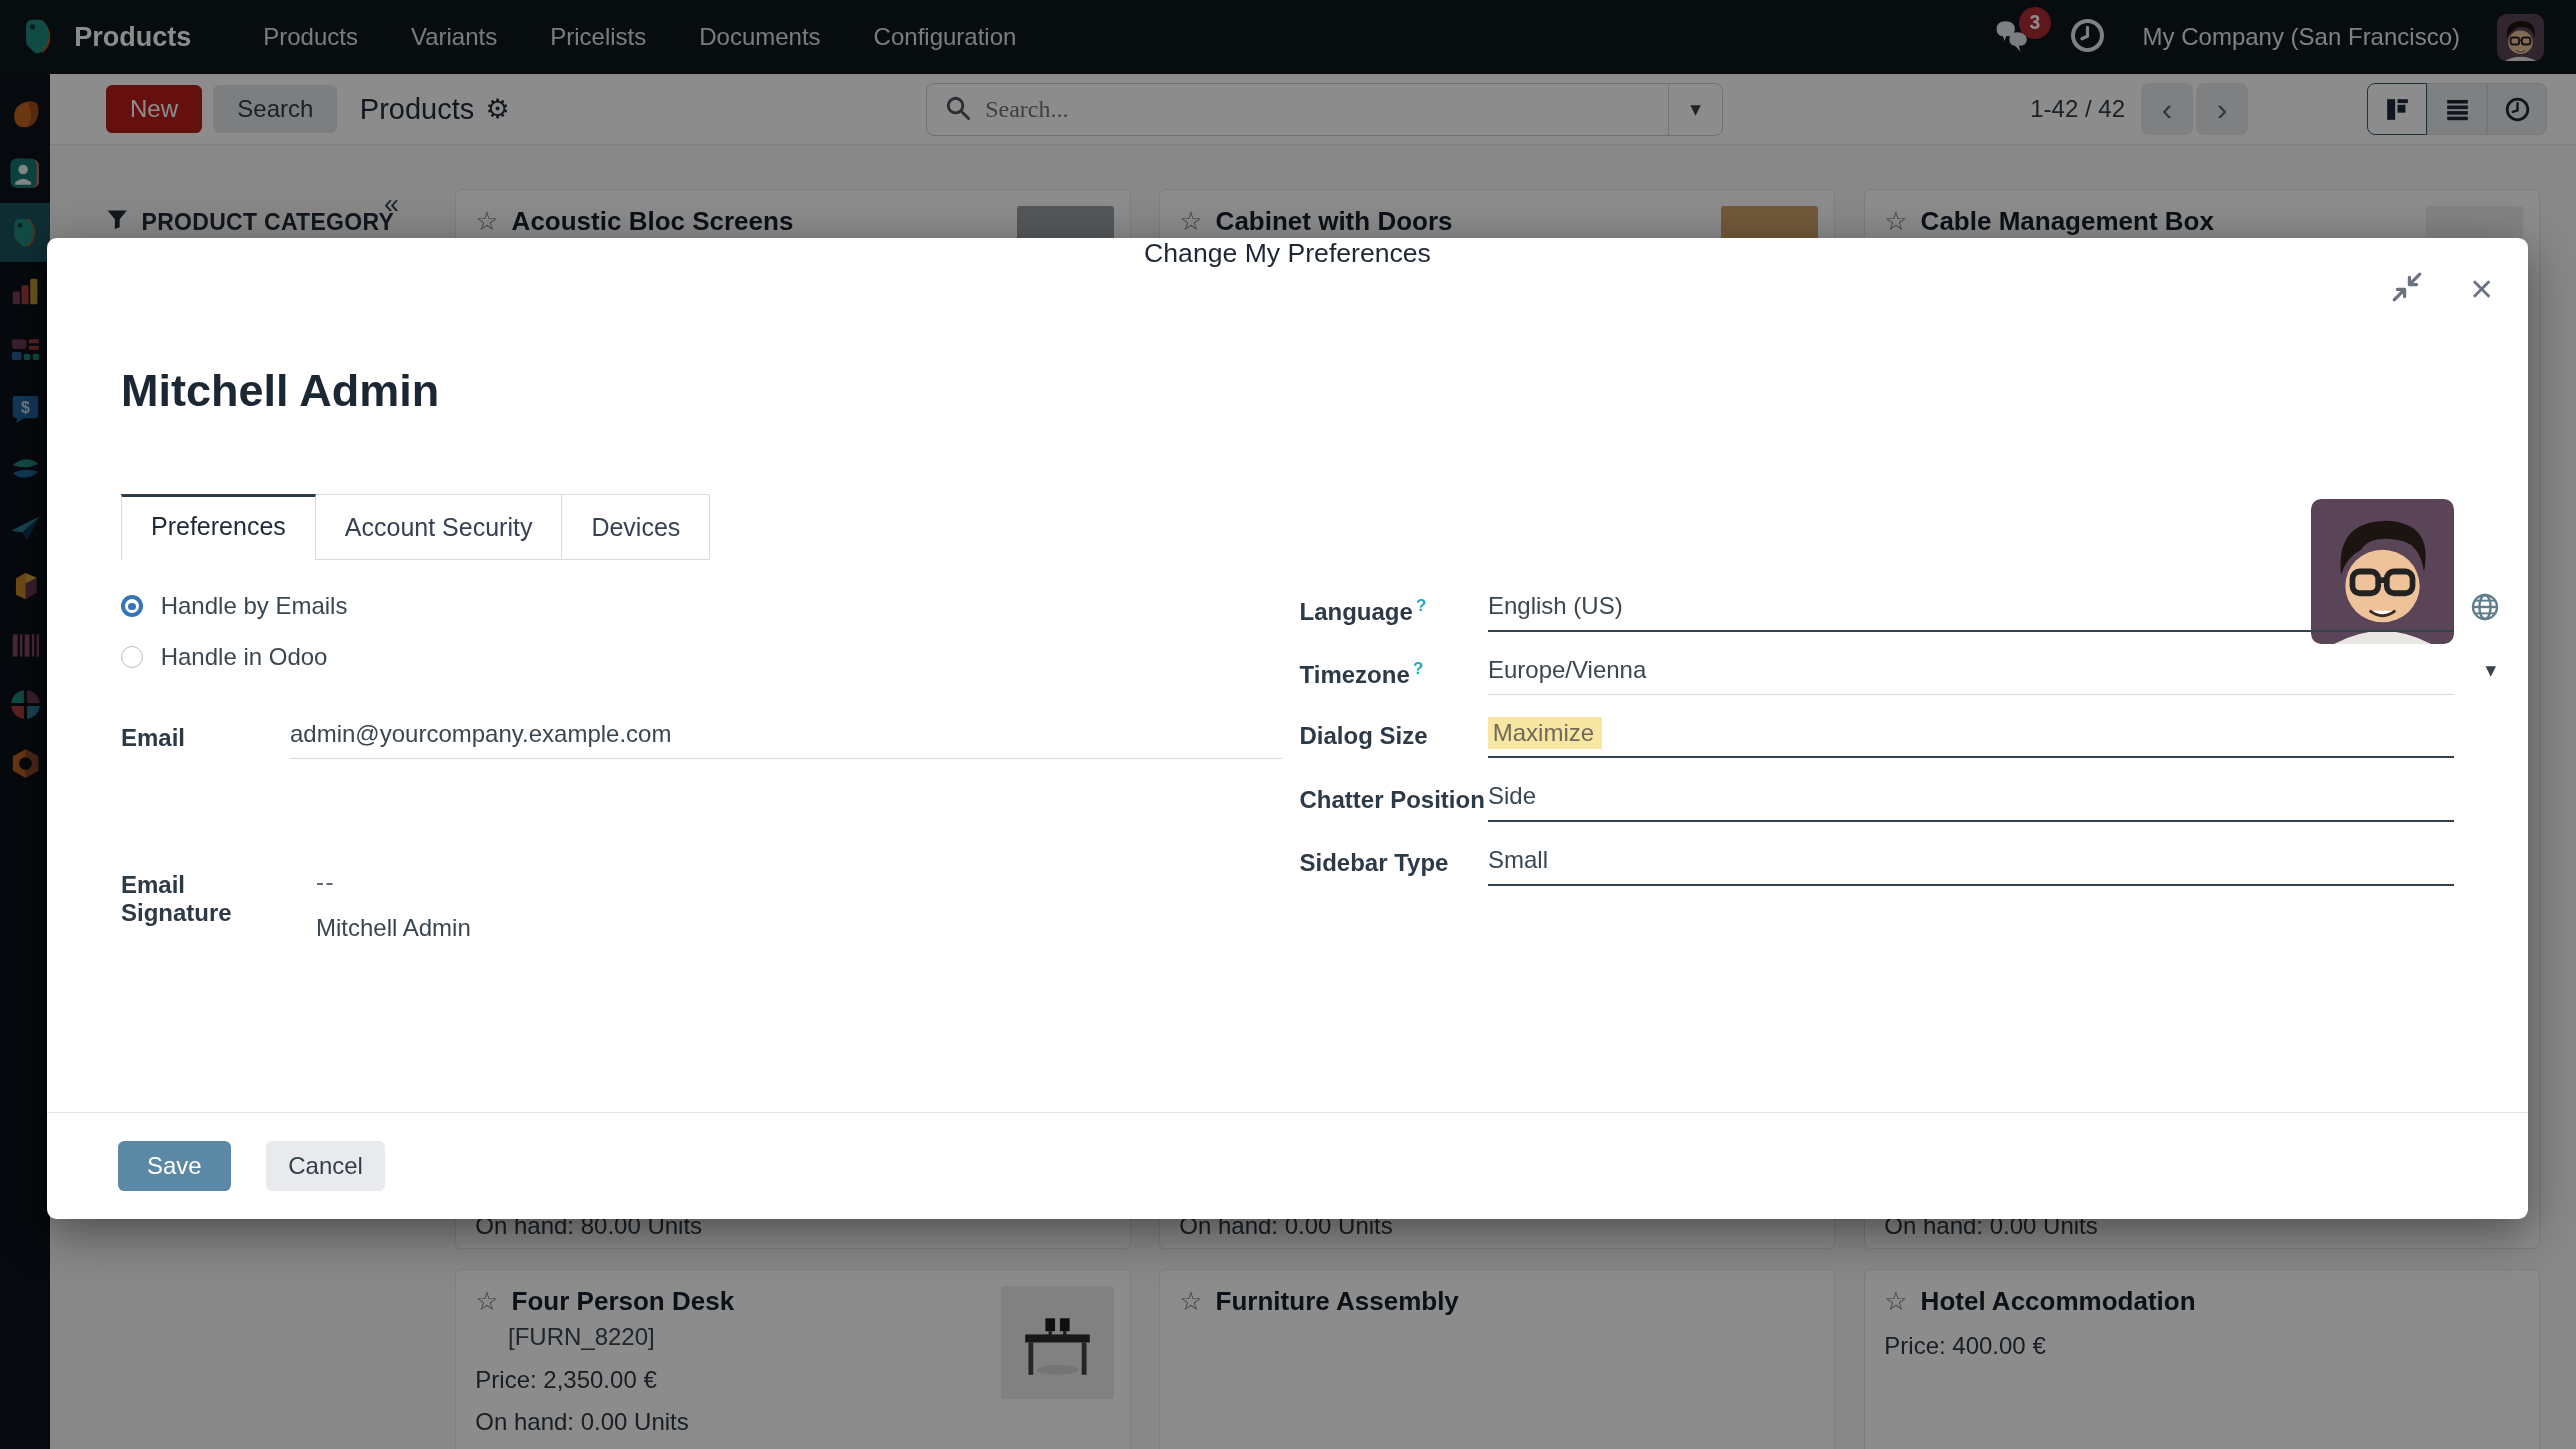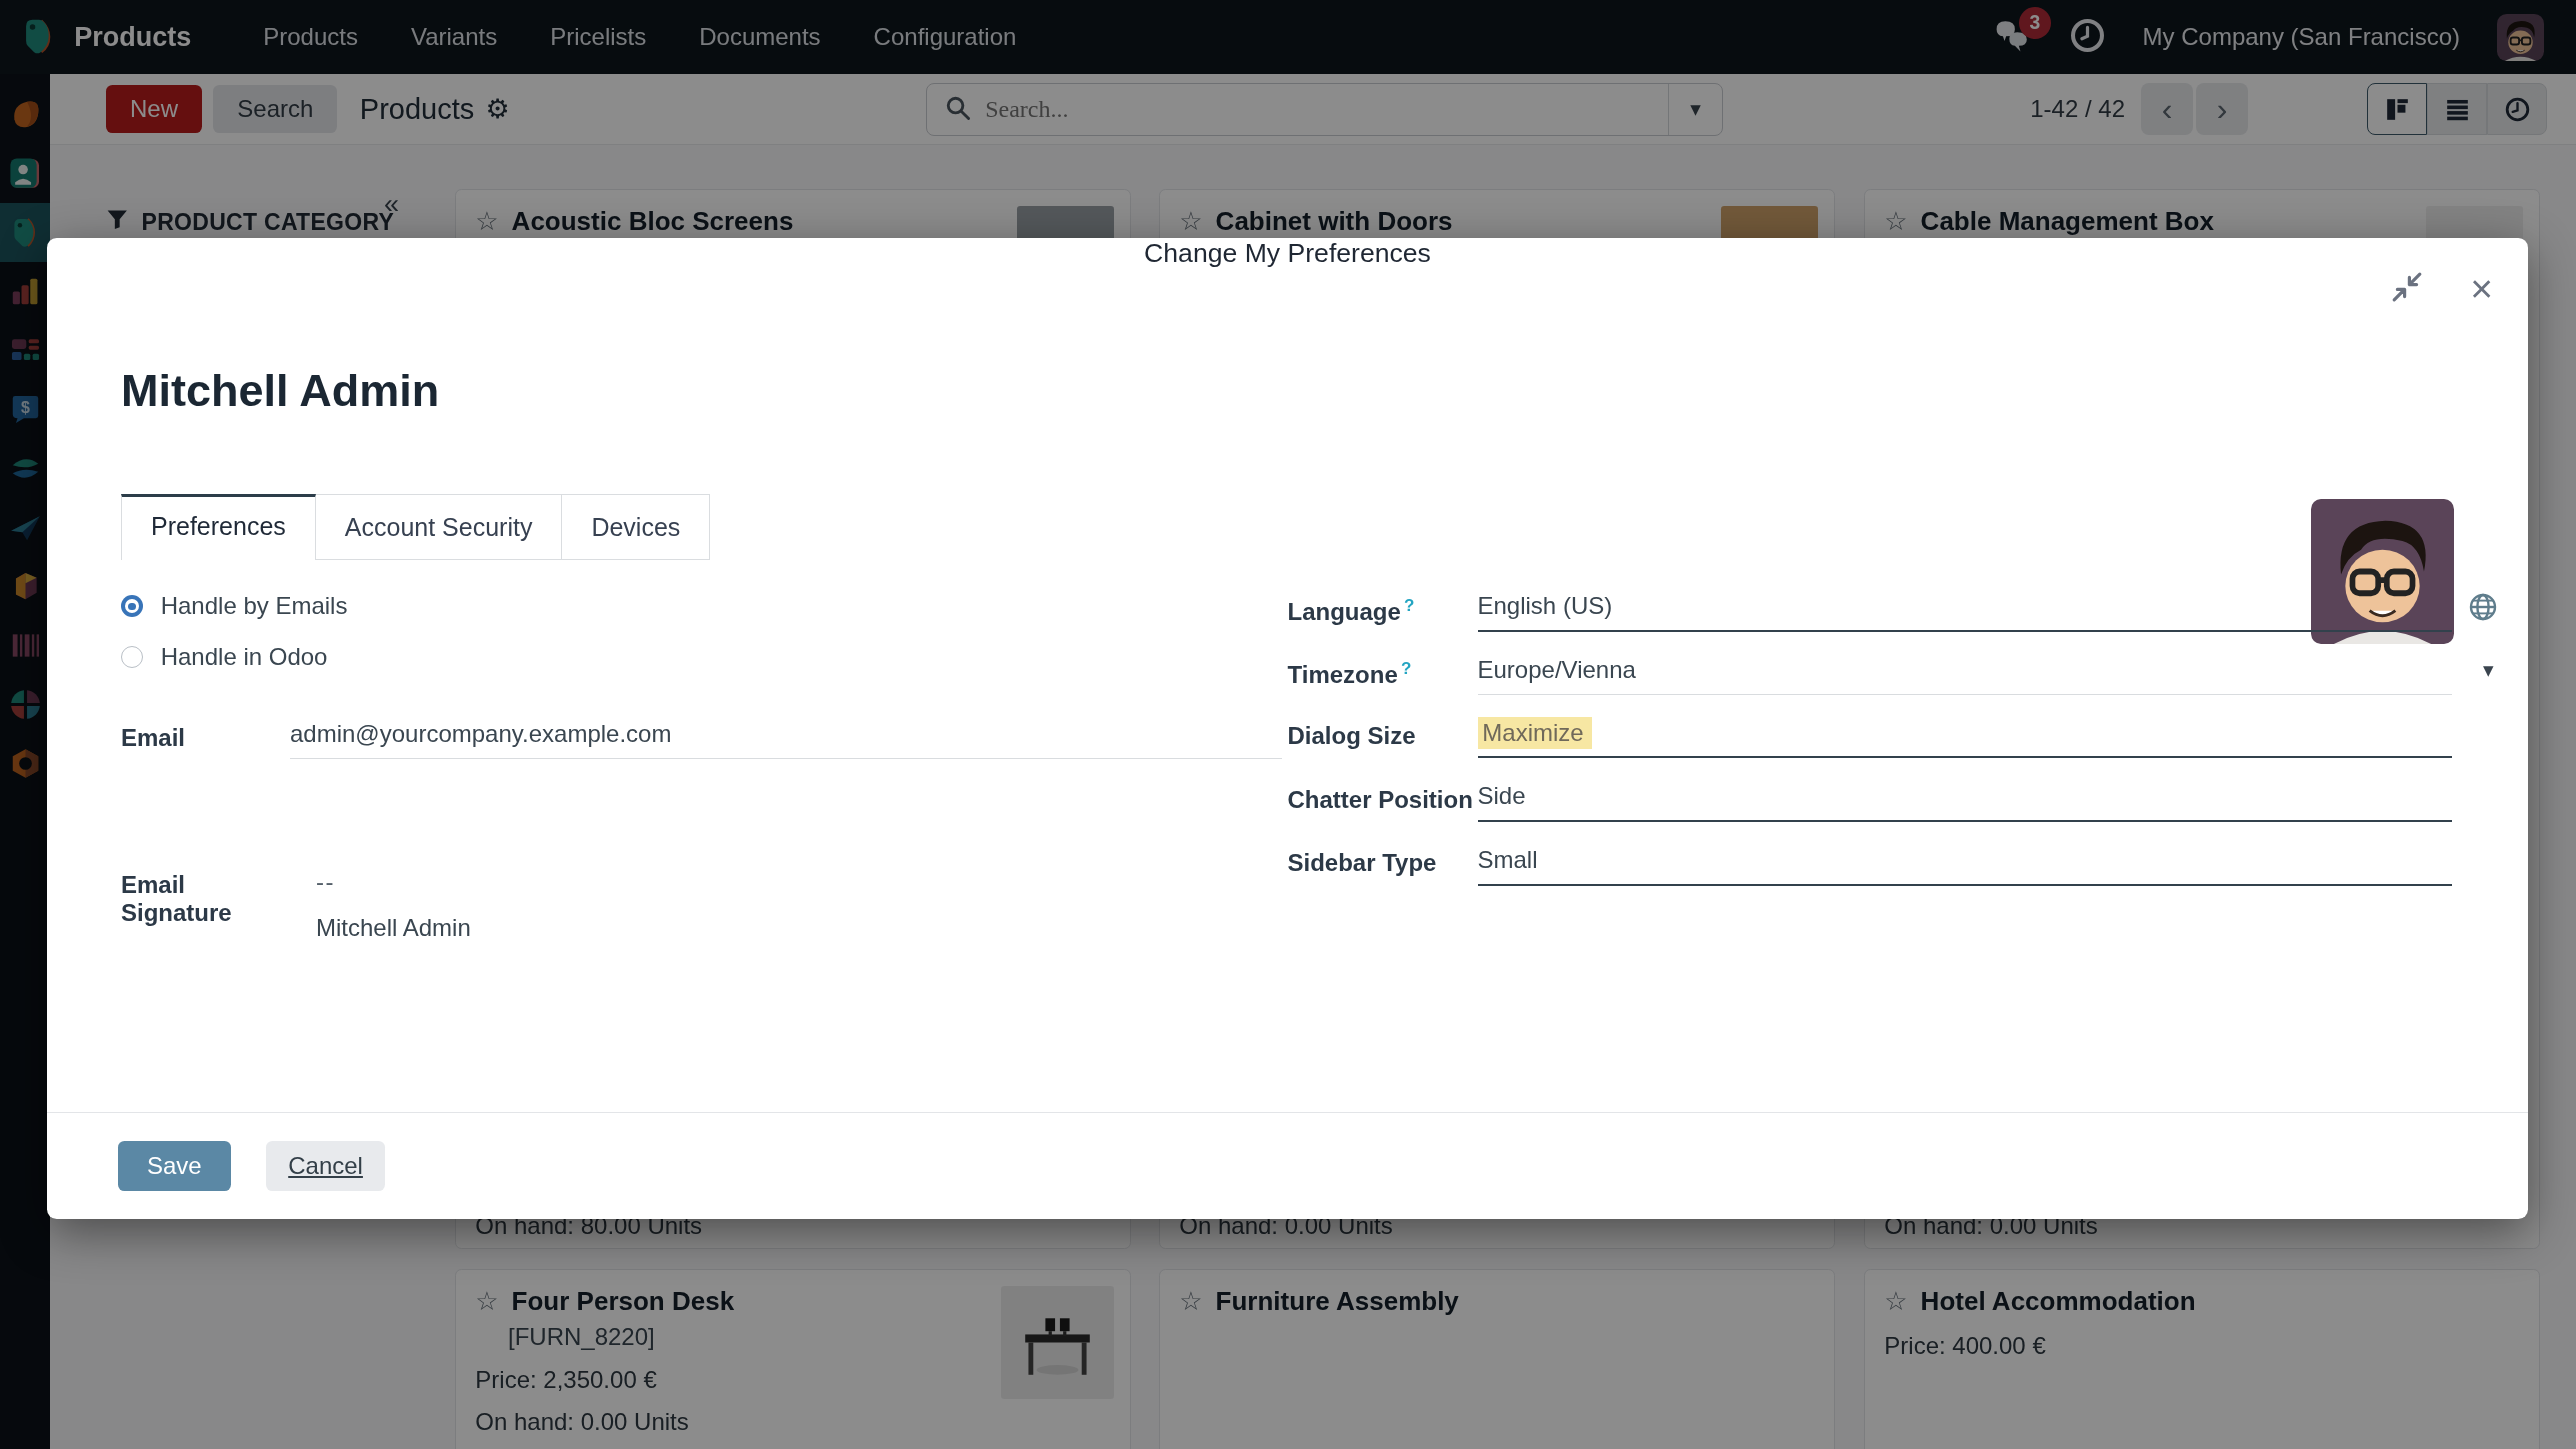--- a/index.html
+++ b/index.html
@@ -83,21 +83,21 @@
   .tabs { display:flex; margin-top:77px; }
   .tab { font-size:25px; color:#374151; padding:17.7px 29px; border:0.8px solid #dadde0;
          border-left:none; background:#fff; cursor:pointer; }
   .tab.first { border-left:0.8px solid #dadde0; }
   .tab.active { border-top:3.2px solid #2c3d49; border-bottom:none; color:#1f2937; padding-top:15.3px; }
 
   .form { display:flex; margin-top:32px; }
   .col { width:50%; }
   .row { display:flex; margin-bottom:27px; }
   .lbl { width:169px; font-size:24px; font-weight:700; color:#2c3947; padding-top:3.2px; }
-  .lbl-wide { width:190px; }
+  .lbl-wide { width:190px;margin-left:12px; }
   .help { font-size:17px; color:#24a5c2; vertical-align:super; font-weight:700; margin-left:3.2px; }
   .fields { flex:1; }
   .value { font-size:24px; color:#3a4650; }
   .radio-row { display:flex; align-items:center; gap:17.7px; margin-bottom:22.5px; }
   .radio { width:22px; height:22px; border-radius:50%; border:1.6px solid #b9bfc6; position:relative; background:#fff; }
   .radio.checked { border:none; background:#3874b8; }
   .radio.checked::after { content:''; position:absolute; inset:4px; border-radius:50%; background:#fff; }
   .radio.checked::before { content:''; position:absolute; inset:7.2px; border-radius:50%; background:#3874b8; z-index:1; }
   .field-underline-light { border-bottom:1.6px solid #d9dcdf; padding-bottom:9.7px; width:992px; }
   .rrow { display:flex; margin-bottom:24px; align-items:flex-start; }
@@ -106,21 +106,21 @@
   .rfield.light { border-bottom:1.6px solid #d9dcdf; }
   .hl { background:#f7e7a3; color:#70695a; padding:1.6px 8px 3.2px 4.8px; }
   .globe-wrap { position:absolute; right:-47px; top:-1.6px; }
   .tz-caret { position:absolute; right:-42px; top:1.6px; font-size:21px; color:#3a444e; }
   .sig-sep { font-size:24px; color:#55606a; letter-spacing:1.6px; }
   .sig-name { font-size:24px; color:#3a4650; margin-top:17.7px; }
 
   .dlg-footer { position:absolute; left:0; right:0; bottom:0; height:107px;
                 border-top:0.8px solid #e3e5e8; display:flex; align-items:center; padding:0 71px; gap:35px; }
   .btn-save { background:#5b88a5; color:#fff; padding:11.3px 29px; font-size:24px; }
-  .btn-cancel { background:#e8eaed; color:#333f48; padding:11.3px 22.5px; font-size:24px;text-decoration:underline; }
+  .btn-cancel { background:#e8eaed; color:#333f48; padding:11.3px 22.5px; font-size:24px; }
 </style>
 </head>
 <body>
 
 <div class="screen">
 
   <div class="topbar">
     <div class="brand">
       <span>
         <svg width="42" height="42" viewBox="0 0 52 52">

